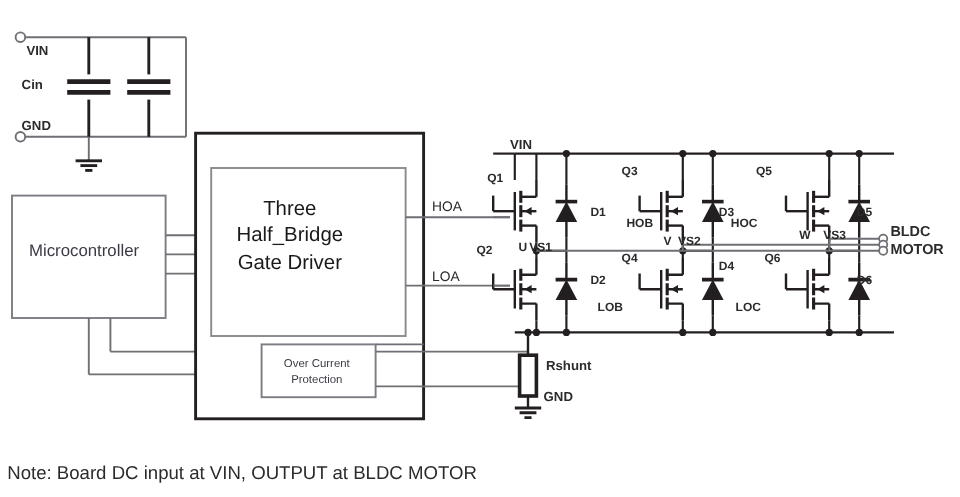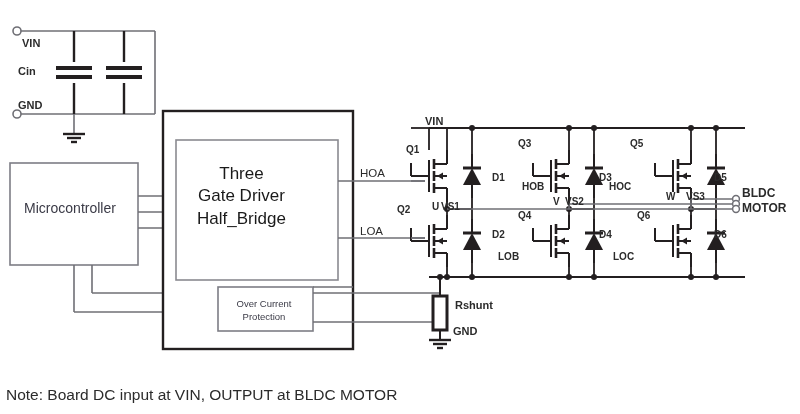--- a/index.html
+++ b/index.html
@@ -213,22 +213,22 @@
 
     <line x1="411" y1="128" x2="429" y2="128" stroke="#231f20" stroke-width="1.8"></line>
   </svg>
 
   <div class="lbl sml" style="left:22px;top:38px;">VIN</div>
   <div class="lbl sml" style="left:18px;top:100px;">GND</div>
   <div class="lbl sml" style="left:18px;top:66px;">Cin</div>
 
   <div class="innerText">
     <div>Three</div>
+    <div>Half_Bridge</div>
     <div>Gate Driver</div>
-    <div>Half_Bridge</div>
   </div>
 
   <div class="blockText mcuText">Microcontroller</div>
   <div class="blockText ocpText">
     <div>Over Current</div>
     <div>Protection</div>
   </div>
 
   <div class="lbl med" style="left:360px;top:168px;">HOA</div>
   <div class="lbl med" style="left:360px;top:226px;">LOA</div>
@@ -244,21 +244,21 @@
   <div class="lbl tiny" style="left:406px;top:145px;">Q1</div>
   <div class="lbl tiny" style="left:397px;top:205px;">Q2</div>
   <div class="lbl tiny" style="left:518px;top:139px;">Q3</div>
   <div class="lbl tiny" style="left:518px;top:211px;">Q4</div>
   <div class="lbl tiny" style="left:630px;top:139px;">Q5</div>
   <div class="lbl tiny" style="left:637px;top:211px;">Q6</div>
 
   <div class="lbl tiny" style="left:492px;top:173px;">D1</div>
   <div class="lbl tiny" style="left:492px;top:230px;">D2</div>
   <div class="lbl tiny" style="left:599px;top:173px;">D3</div>
-  <div class="lbl tiny" style="left:599px;top:230px;">D4</div>
+  <div class="lbl tiny" style="left:599px;top:218px;">D4</div>
   <div class="lbl tiny" style="left:714px;top:173px;">D5</div>
   <div class="lbl tiny" style="left:714px;top:230px;">D6</div>
 
   <div class="lbl tiny" style="left:432px;top:202px;">U</div>
   <div class="lbl tiny" style="left:441px;top:202px;">VS1</div>
   <div class="lbl tiny" style="left:553px;top:197px;">V</div>
   <div class="lbl tiny" style="left:565px;top:197px;">VS2</div>
   <div class="lbl tiny" style="left:666px;top:192px;">W</div>
   <div class="lbl tiny" style="left:686px;top:192px;">VS3</div>
 

